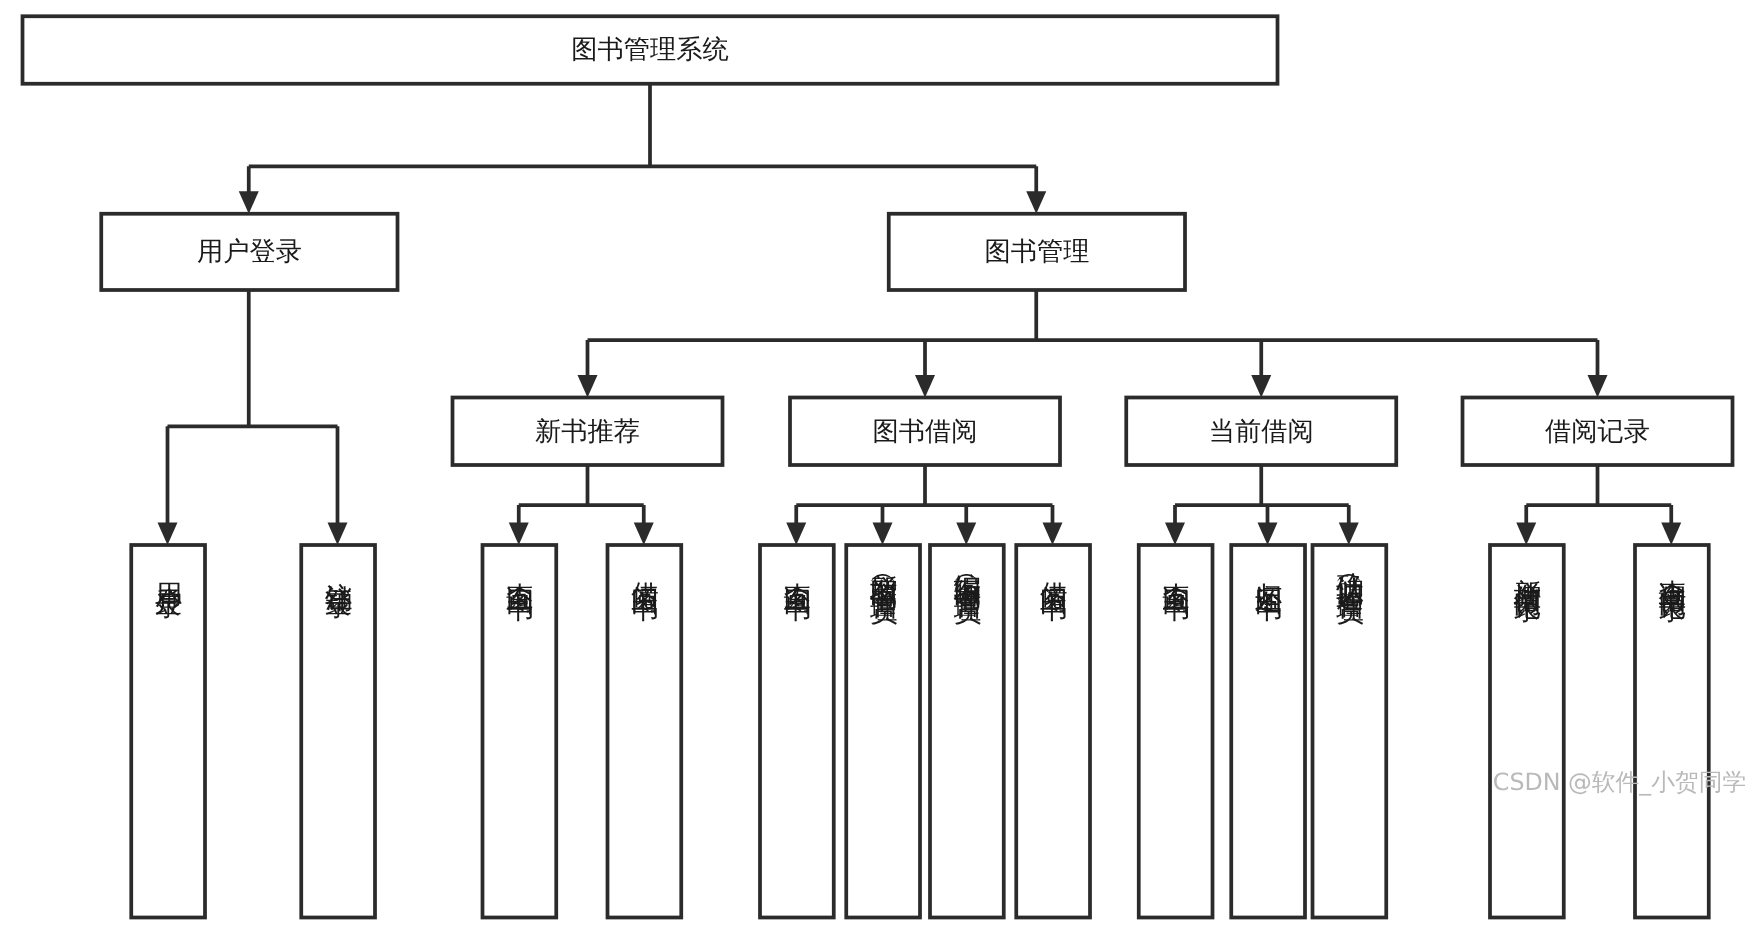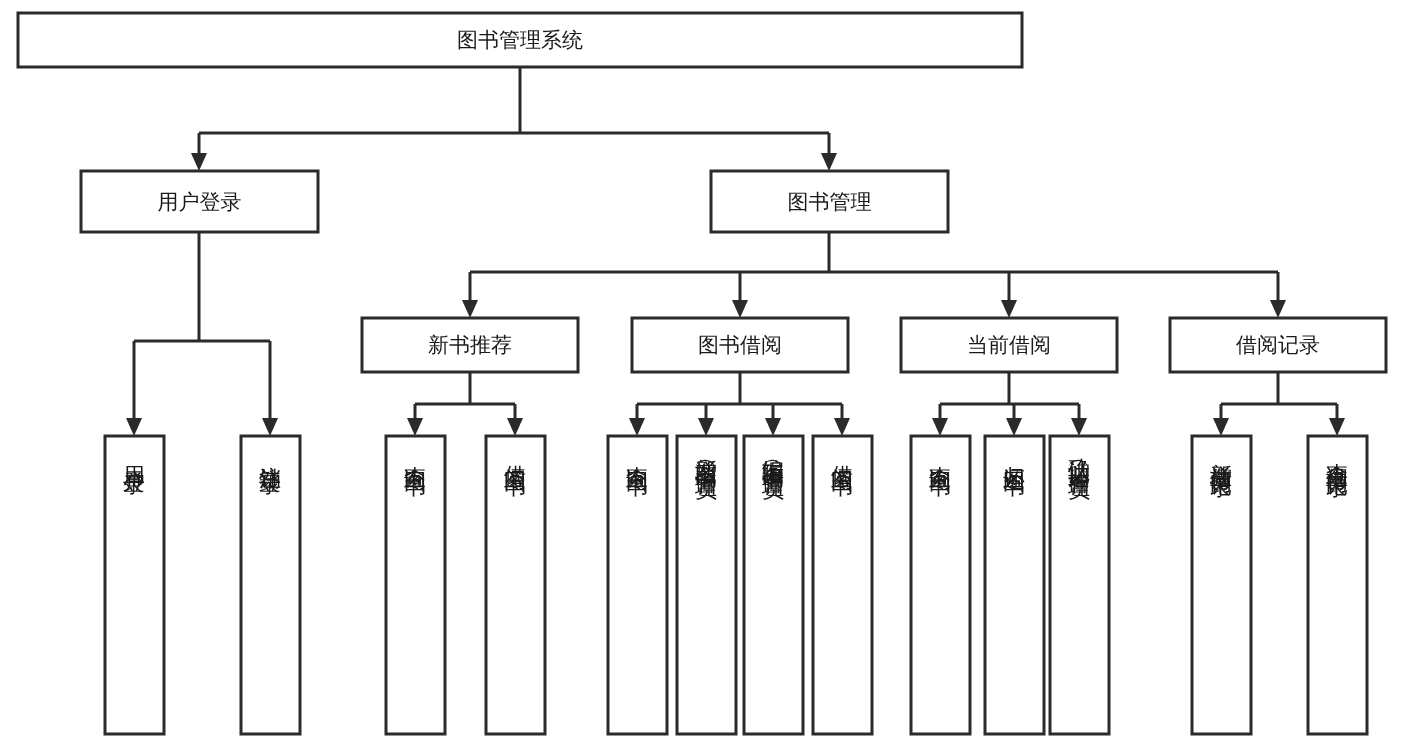--- a/index.html
+++ b/index.html
@@ -217,13 +217,14 @@
         <g>
           <rect x="1192" y="436" width="59" height="298" class="node-box"></rect>
           <text x="1221.5" y="454" class="node-label-v">新增借阅记录</text>
         </g>
         <g>
           <rect x="1308" y="436" width="59" height="298" class="node-box"></rect>
           <text x="1337.5" y="454" class="node-label-v">查询借阅记录</text>
         </g>
       </g>
   </svg>
+  <div class="watermark">CSDN @软件_小贺同学</div>
 </div>
 
 </body></html>

